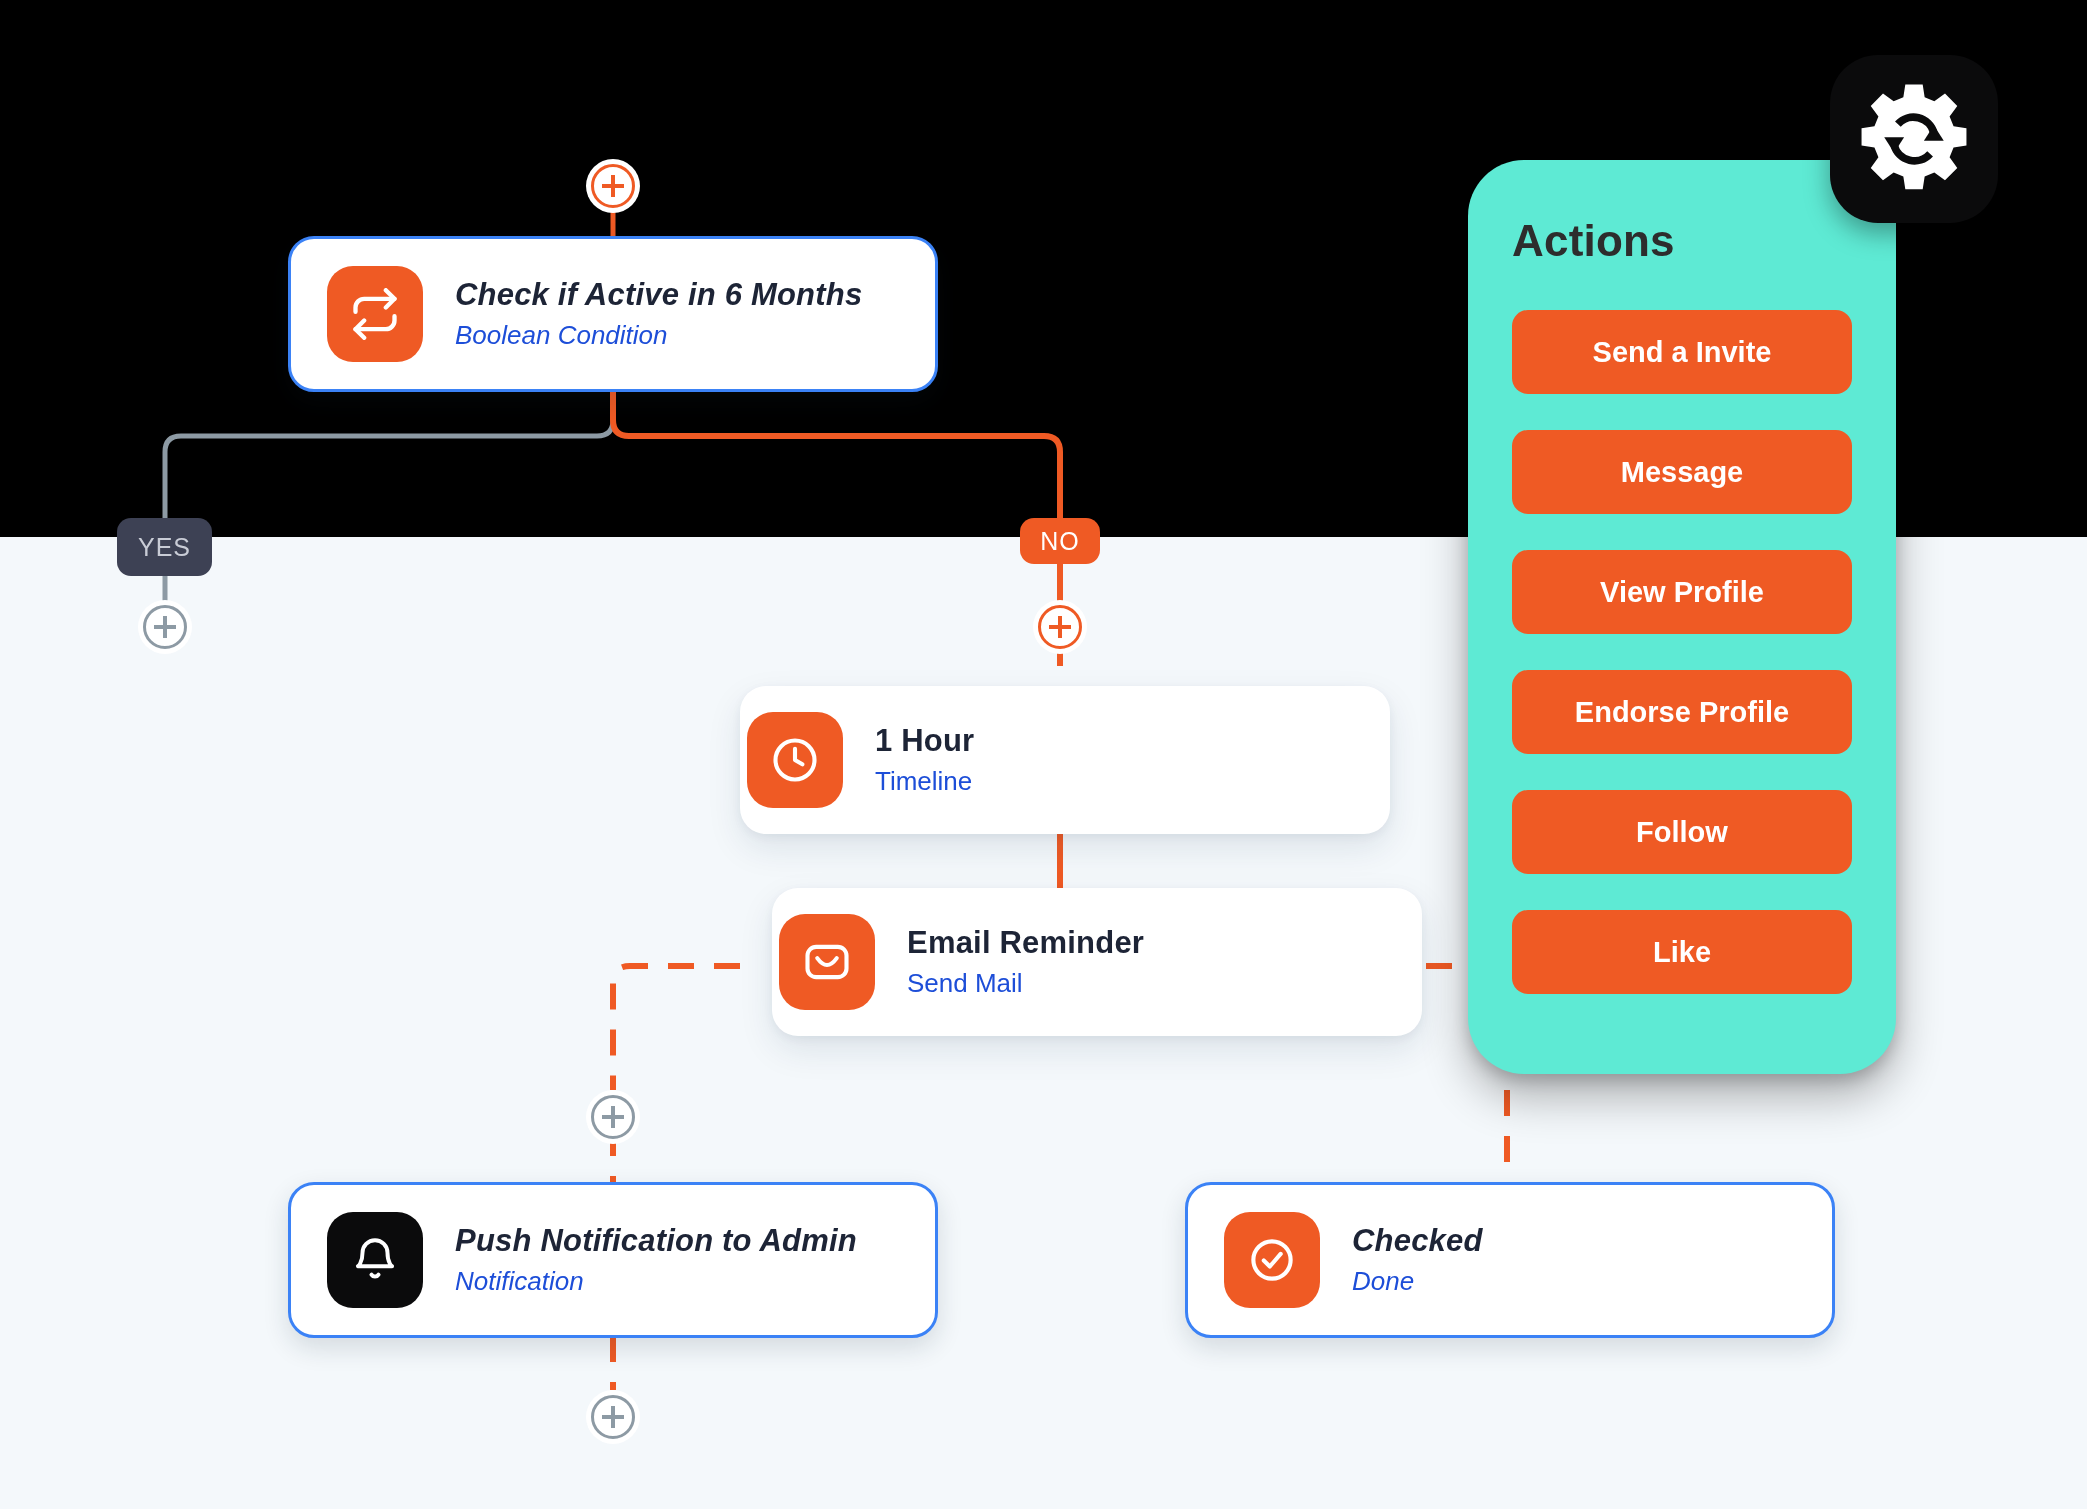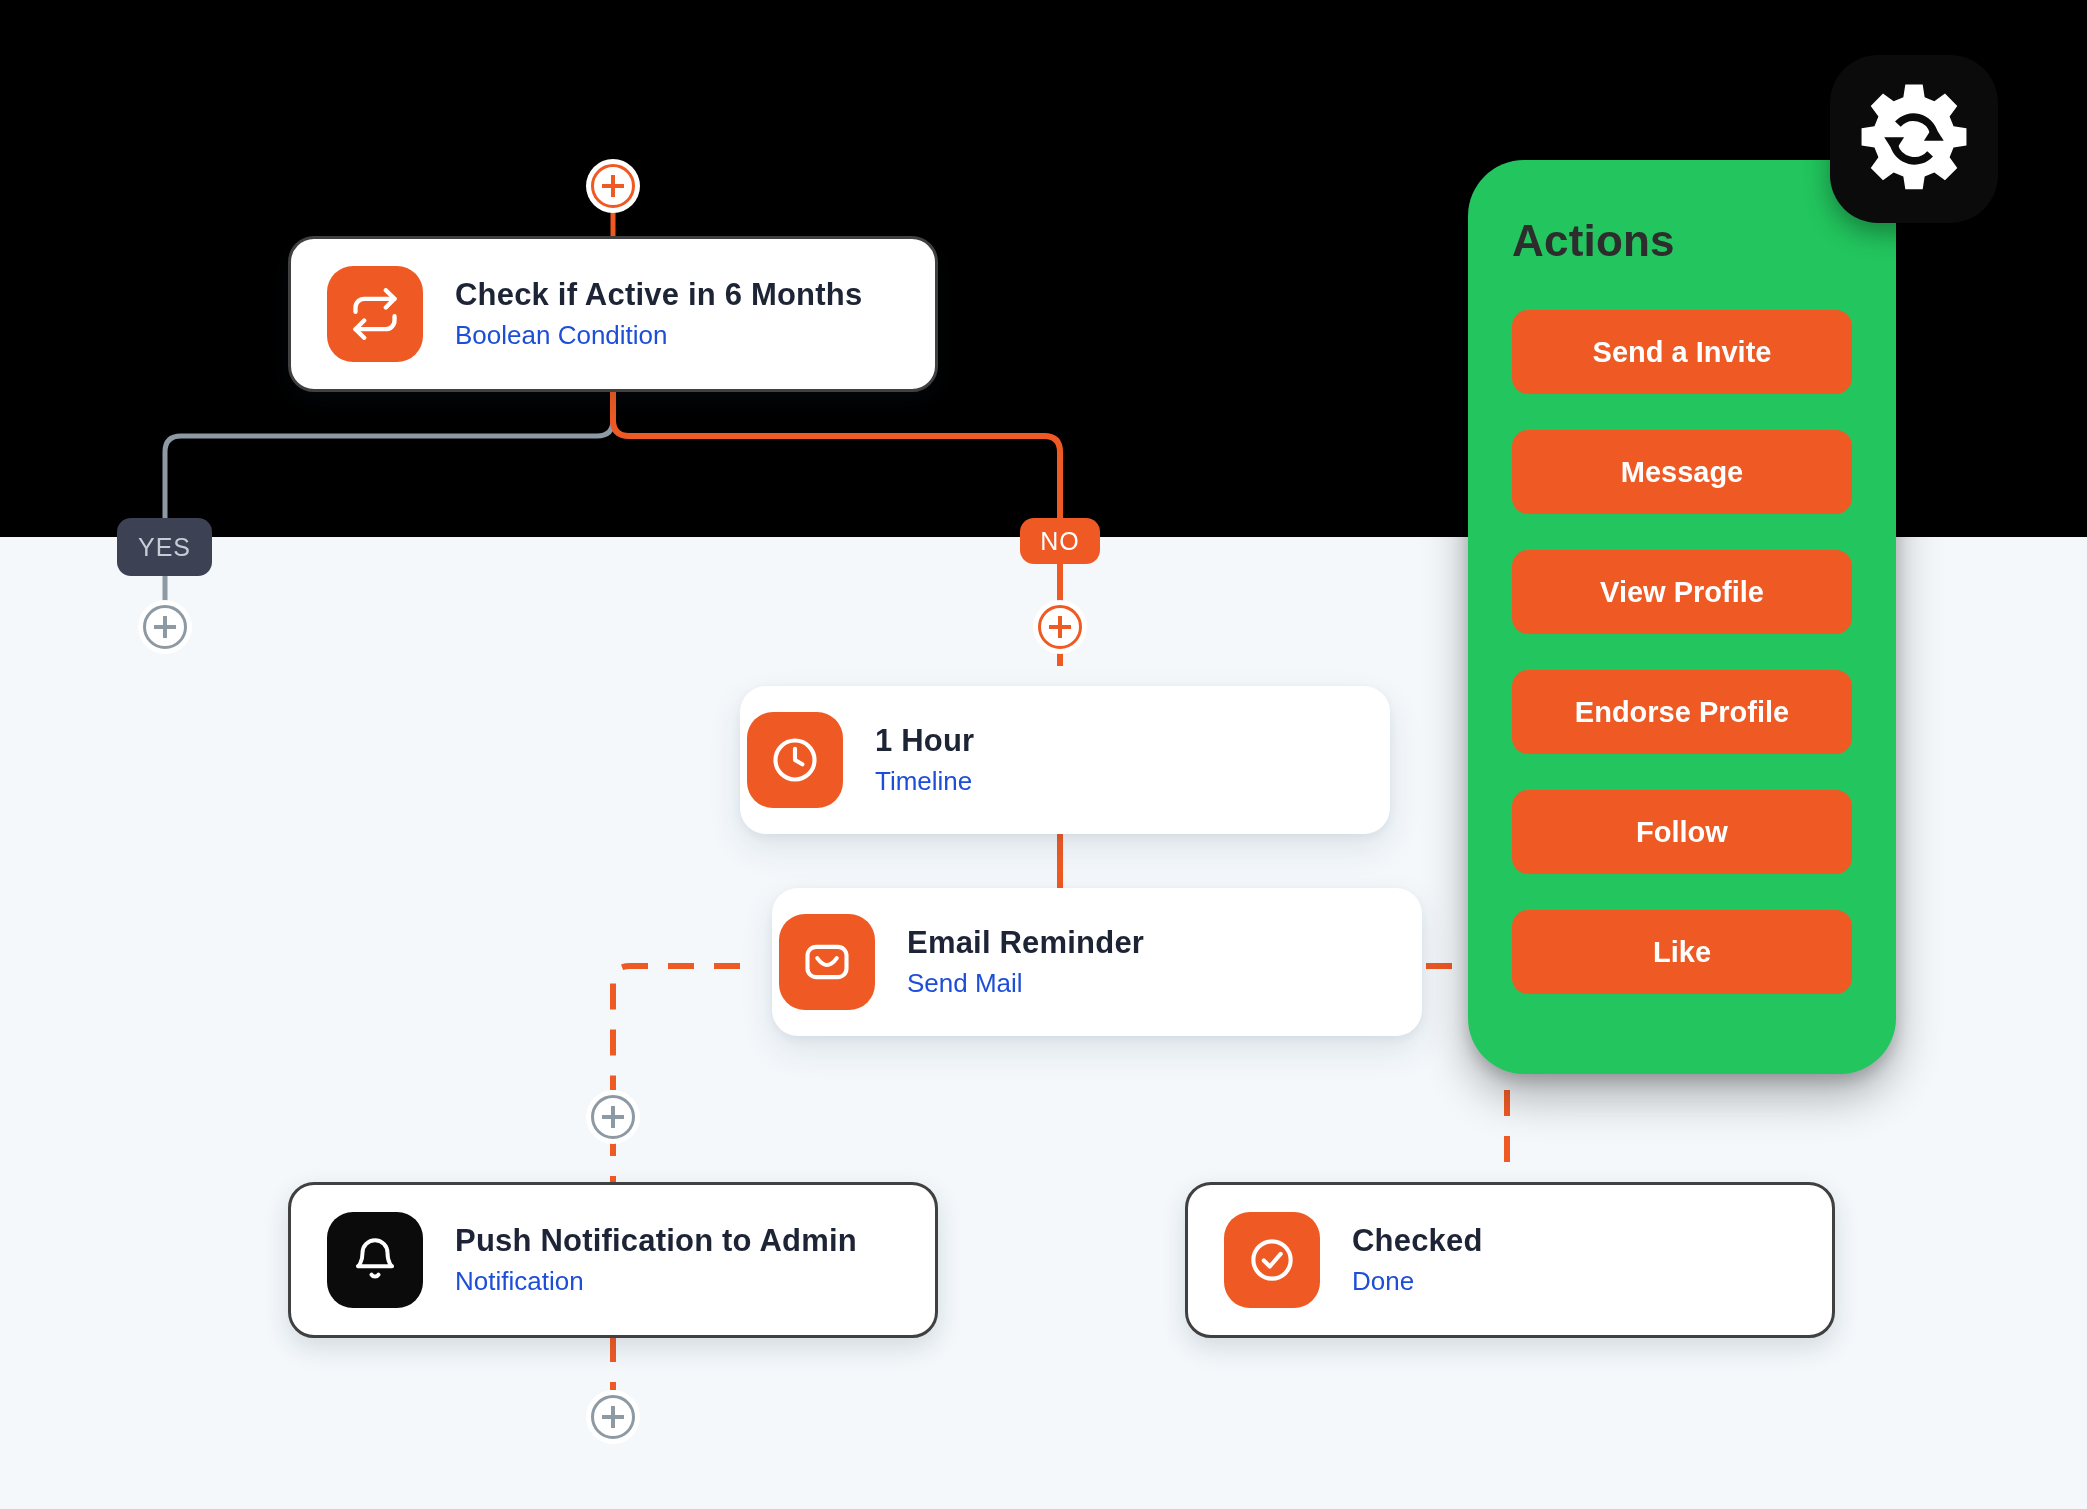--- a/index.html
+++ b/index.html
@@ -37,22 +37,23 @@
   
   .card {
     position: absolute;
     background: #ffffff;
     border-radius: 26px;
     display: flex;
     align-items: center;
     padding: 0 0 0 36px;
   }
   .card.bordered {
-    border: 3px solid #404040;
+    border: 3px solid #3b82f6;
     box-shadow: 0 10px 26px rgba(24,40,60,.14);
+    font-style: italic;
   }
   .card.shadowed {
     border: none;
     box-shadow: 0 14px 34px rgba(24,50,80,.10), 0 3px 10px rgba(24,50,80,.06);
     padding-left: 7px;
   }
   .card-icon {
     width: 96px; height: 96px;
     border-radius: 26px;
     background: #ef5a24;
@@ -104,21 +105,21 @@
   }
   .plus .ring::before { width: 22px; height: 3.5px; }
   .plus .ring::after  { width: 3.5px; height: 22px; }
   .plus.orange .ring::before, .plus.orange .ring::after { background: #ef5a24; }
 
   
   #actions-panel {
     position: absolute;
     left: 1468px; top: 160px;
     width: 428px; height: 914px;
-    background: #22c55e;
+    background: #5eead4;
     border-radius: 56px;
     box-shadow: 0 22px 46px rgba(0,0,0,.30), 0 6px 16px rgba(0,0,0,.18);
     padding: 56px 44px 0 44px;
   }
   #actions-title {
     font-size: 44px; font-weight: bold;
     color: #2d2d2d; letter-spacing: .2px;
     margin-bottom: 44px;
   }
   .action-btn {

